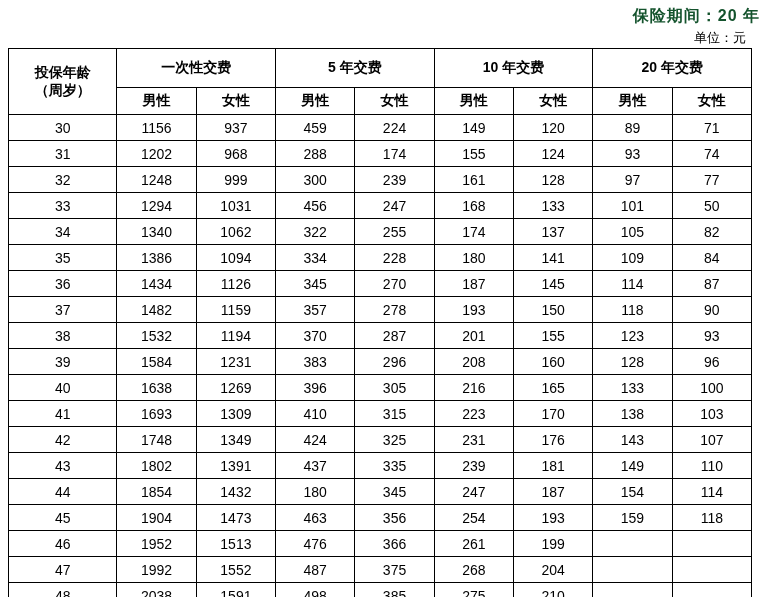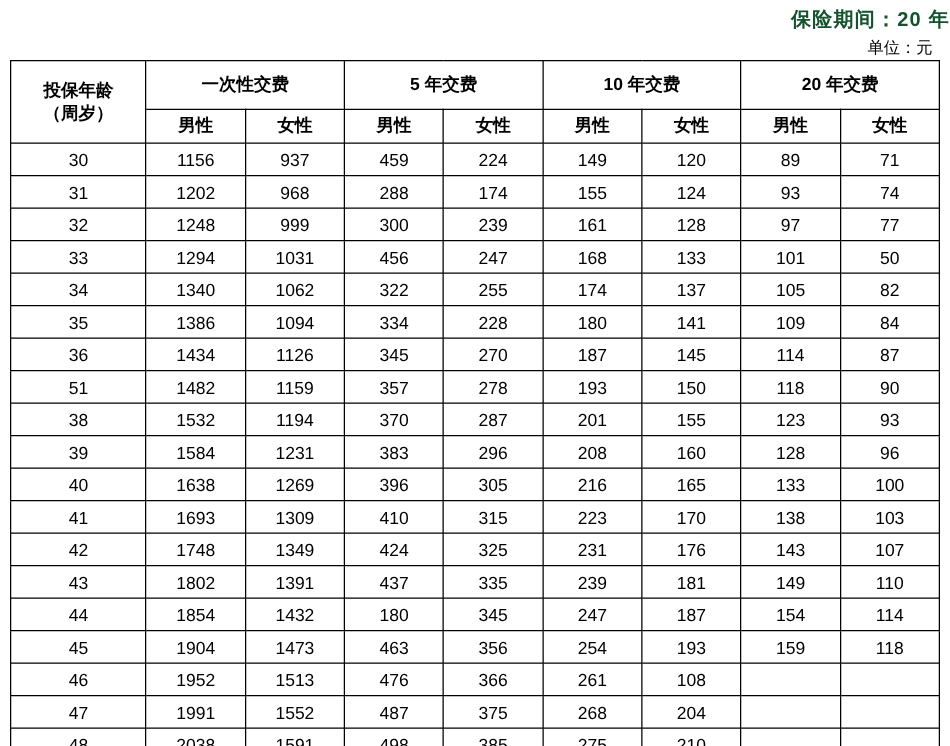--- a/index.html
+++ b/index.html
@@ -195,21 +195,21 @@
           <td class="val">1434</td>
           <td class="val">1126</td>
           <td class="val">345</td>
           <td class="val">270</td>
           <td class="val">187</td>
           <td class="val">145</td>
           <td class="val">114</td>
           <td class="val">87</td>
         </tr>
         <tr>
-          <td class="age">51</td>
+          <td class="age">37</td>
           <td class="val">1482</td>
           <td class="val">1159</td>
           <td class="val">357</td>
           <td class="val">278</td>
           <td class="val">193</td>
           <td class="val">150</td>
           <td class="val">118</td>
           <td class="val">90</td>
         </tr>
         <tr>
@@ -300,27 +300,27 @@
           <td class="val">159</td>
           <td class="val">118</td>
         </tr>
         <tr>
           <td class="age">46</td>
           <td class="val">1952</td>
           <td class="val">1513</td>
           <td class="val">476</td>
           <td class="val">366</td>
           <td class="val">261</td>
-          <td class="val">108</td>
+          <td class="val">199</td>
           <td class="val"></td>
           <td class="val"></td>
         </tr>
         <tr>
           <td class="age">47</td>
-          <td class="val">1991</td>
+          <td class="val">1992</td>
           <td class="val">1552</td>
           <td class="val">487</td>
           <td class="val">375</td>
           <td class="val">268</td>
           <td class="val">204</td>
           <td class="val"></td>
           <td class="val"></td>
         </tr>
         <tr>
           <td class="age">48</td>

